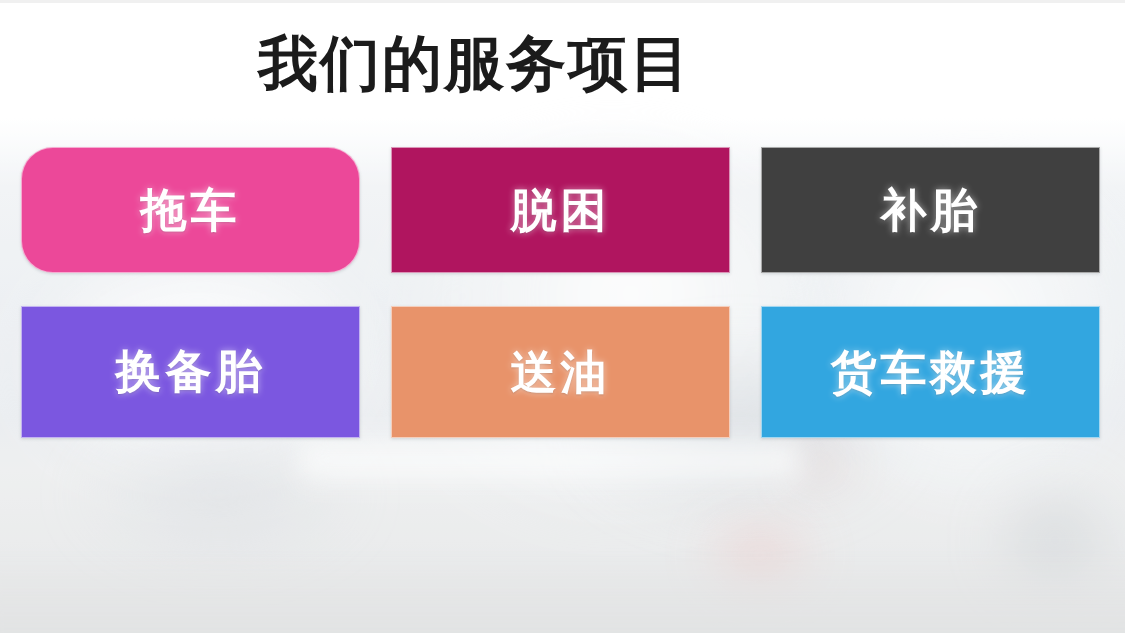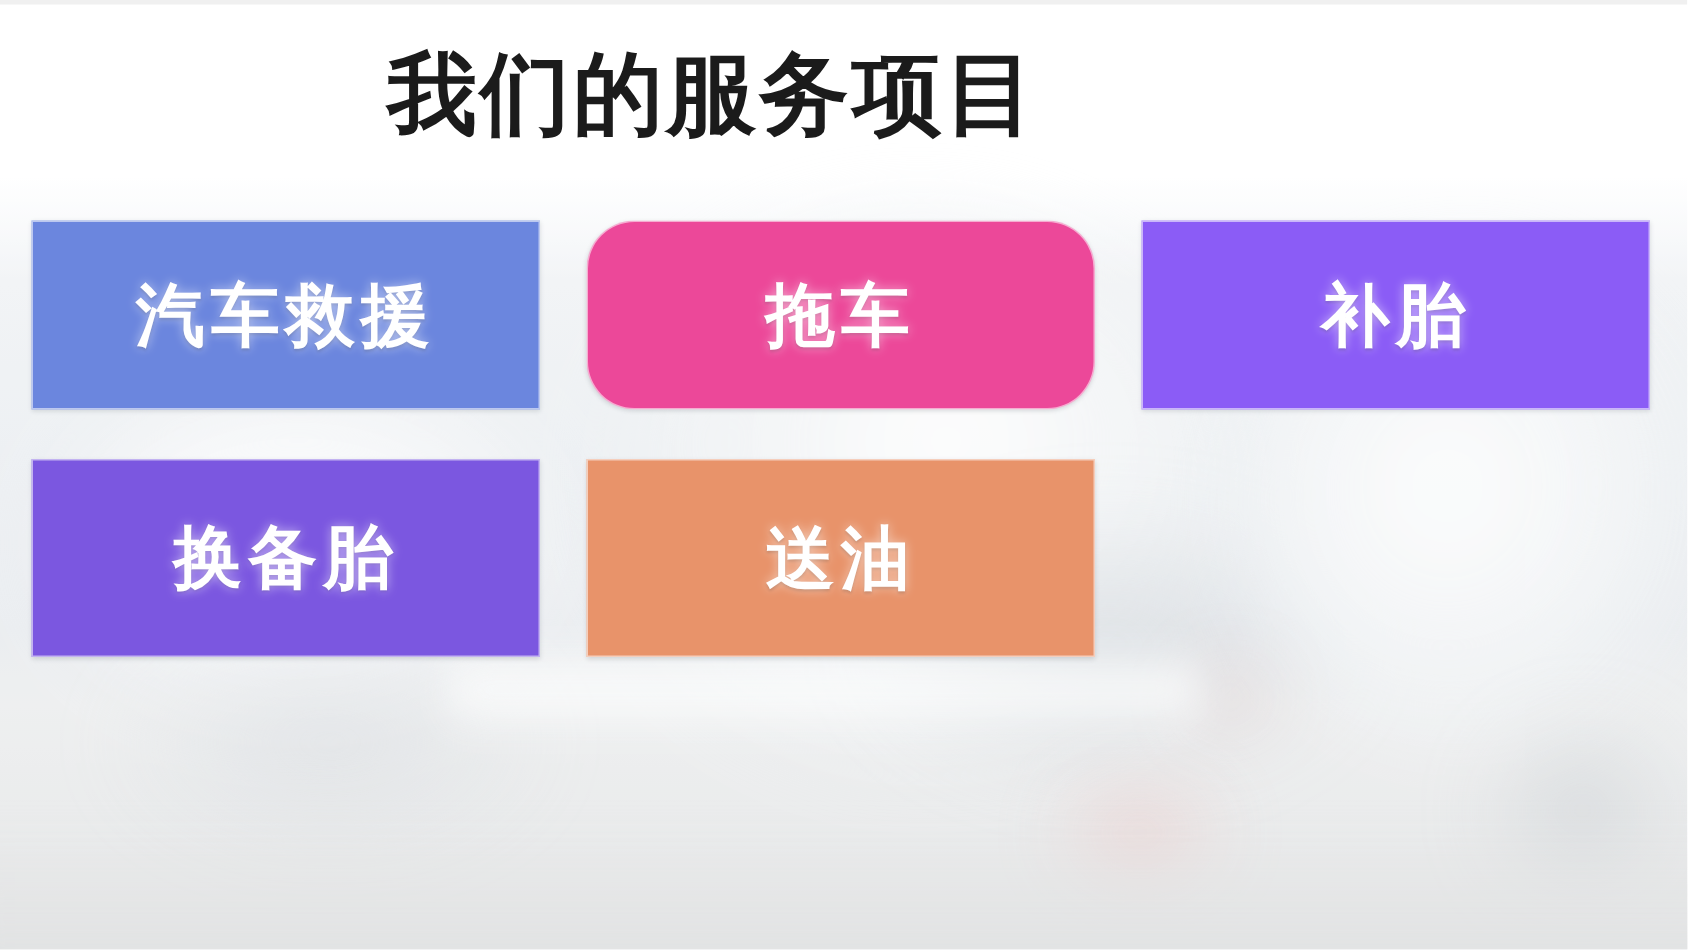--- a/index.html
+++ b/index.html
@@ -190,38 +190,41 @@
     <div class="bg-wash"></div>
     <div class="top-rule"></div>
   </div>
 
   <div class="title-band">
     <div class="title">我们的服务项目</div>
   </div>
 
   <div class="grid">
 
-    <div class="tile" style="background-color: rgb(107, 134, 222);">
-      <span class="tile-label">汽车救援</span>
-    </div>
 
     <div class="tile" style="background-color: #ec4899; border-radius: 32px;">
       <span class="tile-label">拖车</span>
     </div>
 
-
-    <div class="tile" style="background-color: #8b5cf6;">
+    <div class="tile" style="background-color: rgb(176, 21, 95);">
+      <span class="tile-label">脱困</span>
+    </div>
+
+    <div class="tile" style="background-color: #404040;">
       <span class="tile-label">补胎</span>
     </div>
 
     <div class="tile" style="background-color: rgb(123, 87, 224); font-family: Liberation Serif, serif;">
       <span class="tile-label">换备胎</span>
     </div>
 
     <div class="tile" style="background-color: rgb(232, 147, 106); align-items: center;">
       <span class="tile-label">送油</span>
     </div>
 
 
+    <div class="tile" style="background-color: rgb(50, 166, 224);">
+      <span class="tile-label">货车救援</span>
+    </div>
 
 
   </div>
 </div>
 
 </body></html>

